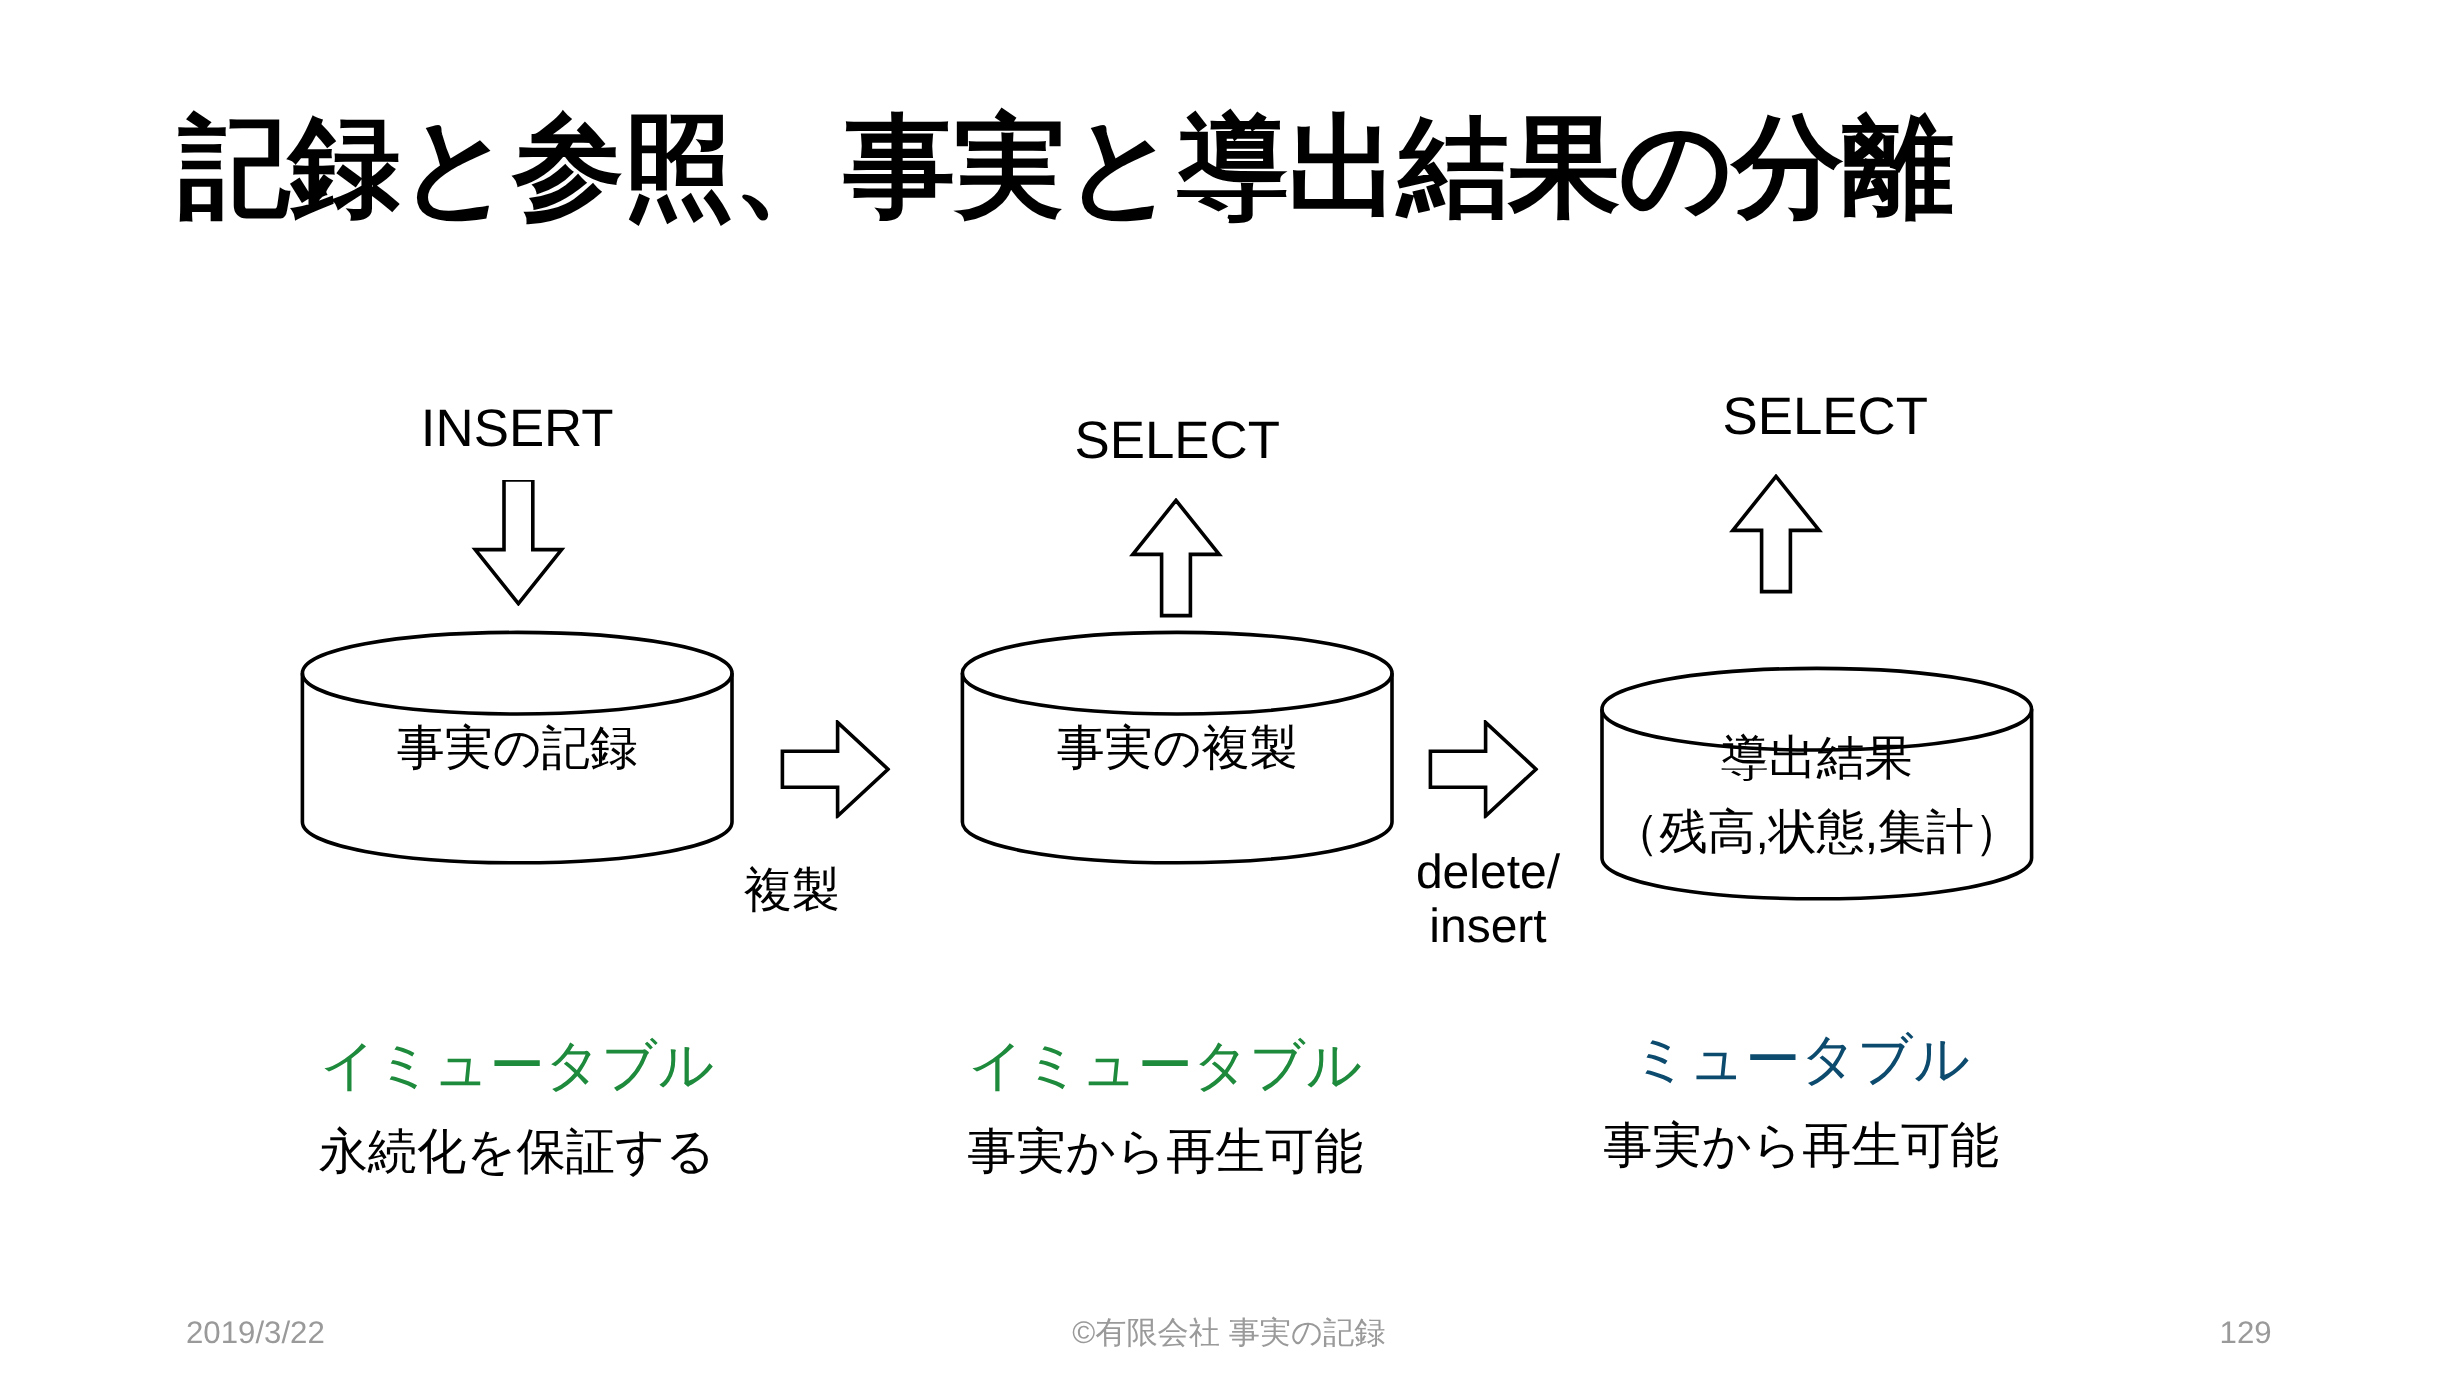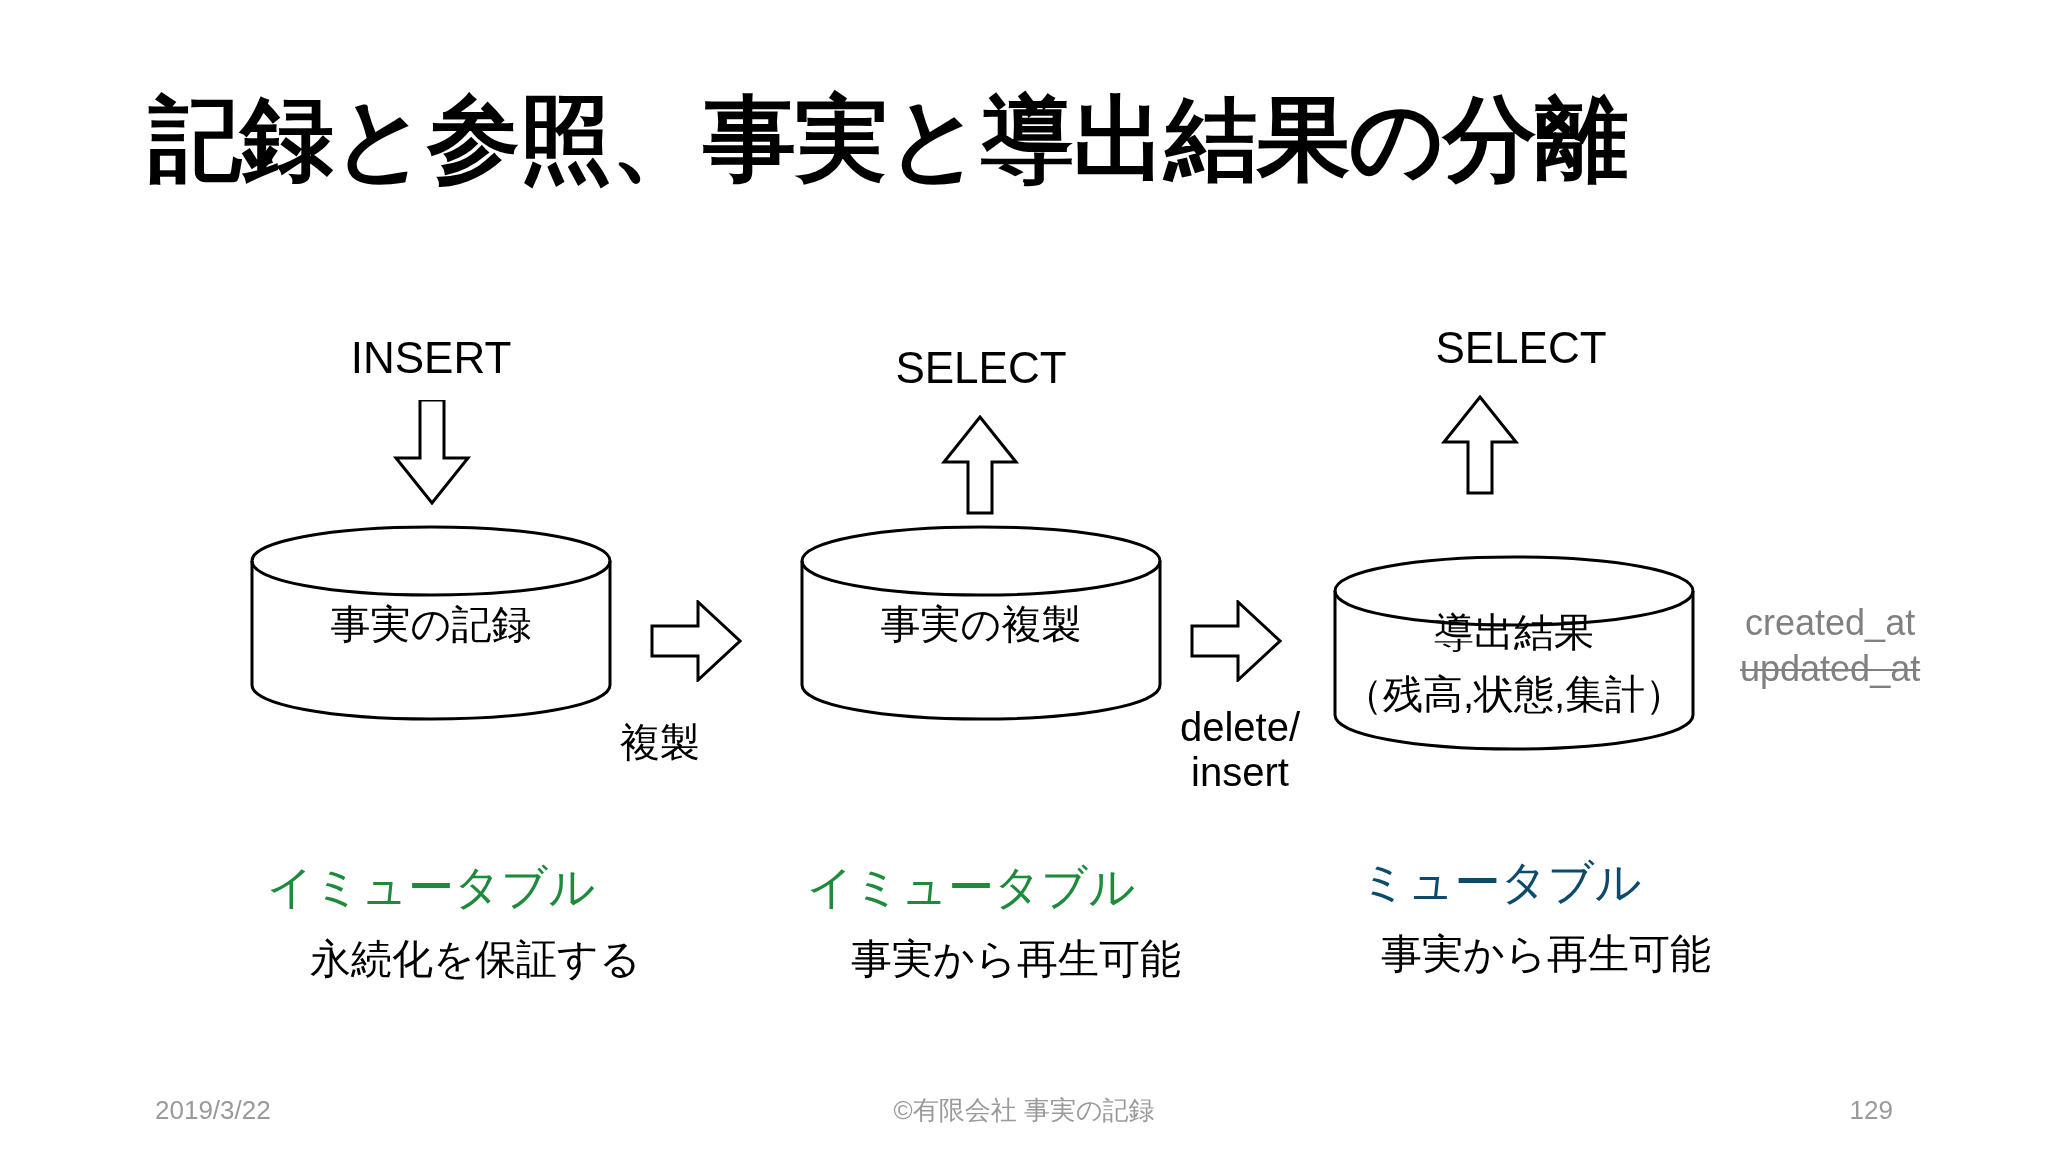--- a/index.html
+++ b/index.html
@@ -96,21 +96,20 @@
     font-weight: 400;
     line-height: 1.2;
     white-space: nowrap;
   }
   .col-note .desc {
     font-size: 41px;
     line-height: 1.2;
     color: #000000;
     margin-top: 20px;
     white-space: nowrap;
-    text-align: right;
   }
 
   
   .side-fields {
     position: absolute;
     left: 1740px;
     top: 600px;
     text-align: center;
     color: #808080;
     font-size: 36px;
@@ -168,21 +167,21 @@
   <div class="abs flow-label" style="left:580px; top:720px; width:160px;">複製</div>
 
   <div class="abs op-label" style="left:800px; top:345px; width:362px;">SELECT</div>
 
   <div class="arrow" style="left:940px; top:415px;">
     <svg width="80" height="100" viewBox="0 0 80 100">
       <polygon points="40,2 76,47 52,47 52,98 28,98 28,47 4,47" fill="#ffffff" stroke="#000000" stroke-width="3" stroke-linejoin="miter"></polygon>
     </svg>
   </div>
 
-  <div class="cylinder" style="left:800px; top:525px;">
+  <div class="cylinder" style="left:800px; top:525px;font-family:Liberation Serif, serif;">
     <svg width="362" height="196" viewBox="0 0 362 196">
       <path d="M2,36 C2,16 82,2 181,2 C280,2 360,16 360,36 L360,160
                C360,180 280,194 181,194 C82,194 2,180 2,160 Z" fill="#ffffff" stroke="#000000" stroke-width="3"></path>
       <path d="M2,36 C2,56 82,70 181,70 C280,70 360,56 360,36" fill="none" stroke="#000000" stroke-width="3"></path>
     </svg>
     <div class="cyl-text one-line">事実の複製</div>
   </div>
 
   <div class="arrow" style="left:1190px; top:600px;">
     <svg width="92" height="82" viewBox="0 0 92 82">
@@ -203,24 +202,20 @@
   <div class="cylinder" style="left:1310px; top:555px;margin-left:23px;">
     <svg width="362" height="196" viewBox="0 0 362 196">
       <path d="M2,36 C2,16 82,2 181,2 C280,2 360,16 360,36 L360,160
                C360,180 280,194 181,194 C82,194 2,180 2,160 Z" fill="#ffffff" stroke="#000000" stroke-width="3"></path>
       <path d="M2,36 C2,56 82,70 181,70 C280,70 360,56 360,36" fill="none" stroke="#000000" stroke-width="3"></path>
     </svg>
     <div class="cyl-text two-line">導出結果</div>
     <div class="cyl-text" style="top:114px;">（残高,状態,集計）</div>
   </div>
 
-  <div class="side-fields">
-    <div>created_at</div>
-    <div class="struck">updated_at</div>
-  </div>
 
   <div class="col-note" style="left:221px; top:860px;">
     <div class="mut" style="color:#1E8A3C;">イミュータブル</div>
     <div class="desc">永続化を保証する</div>
   </div>
 
   <div class="col-note" style="left:761px; top:860px;">
     <div class="mut" style="color:#1E8A3C;">イミュータブル</div>
     <div class="desc">事実から再生可能</div>
   </div>

